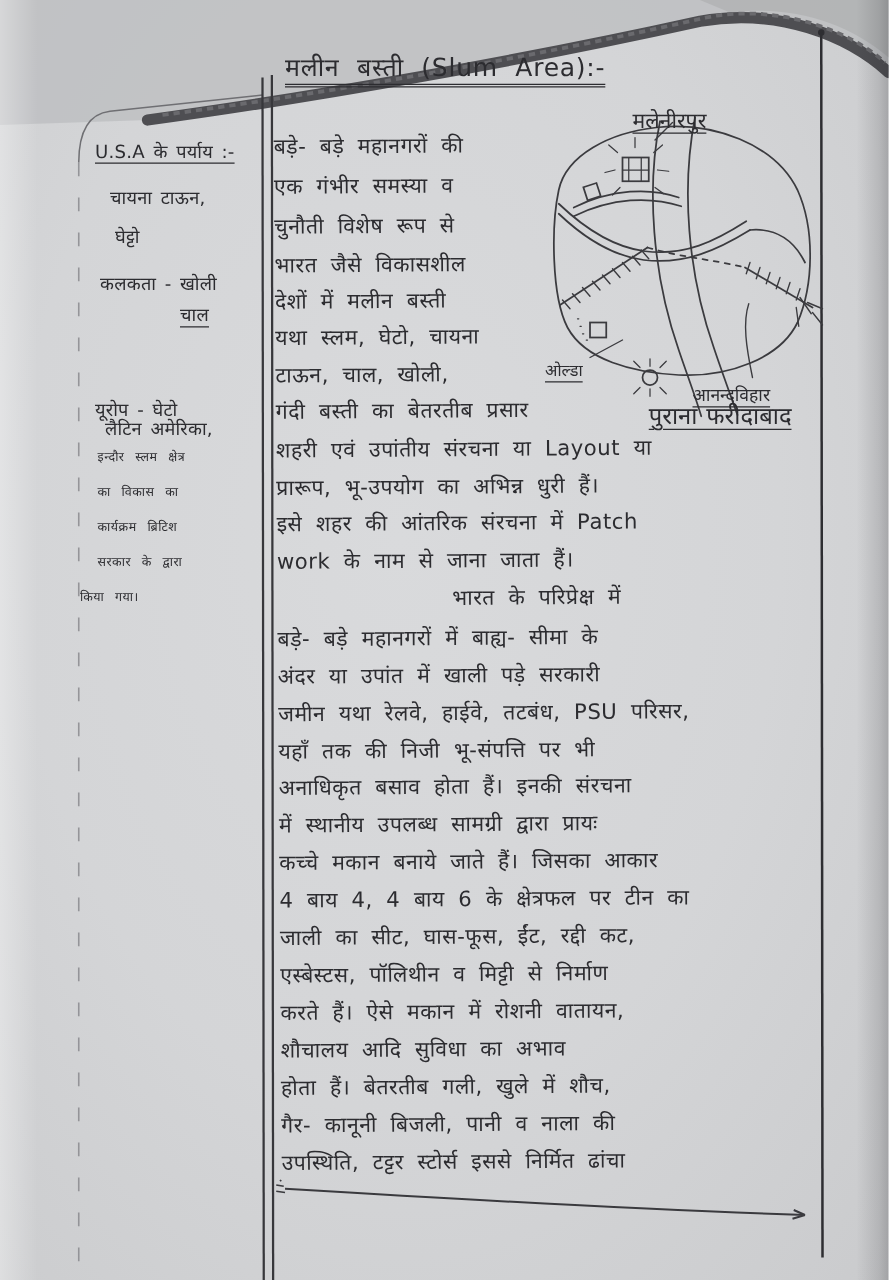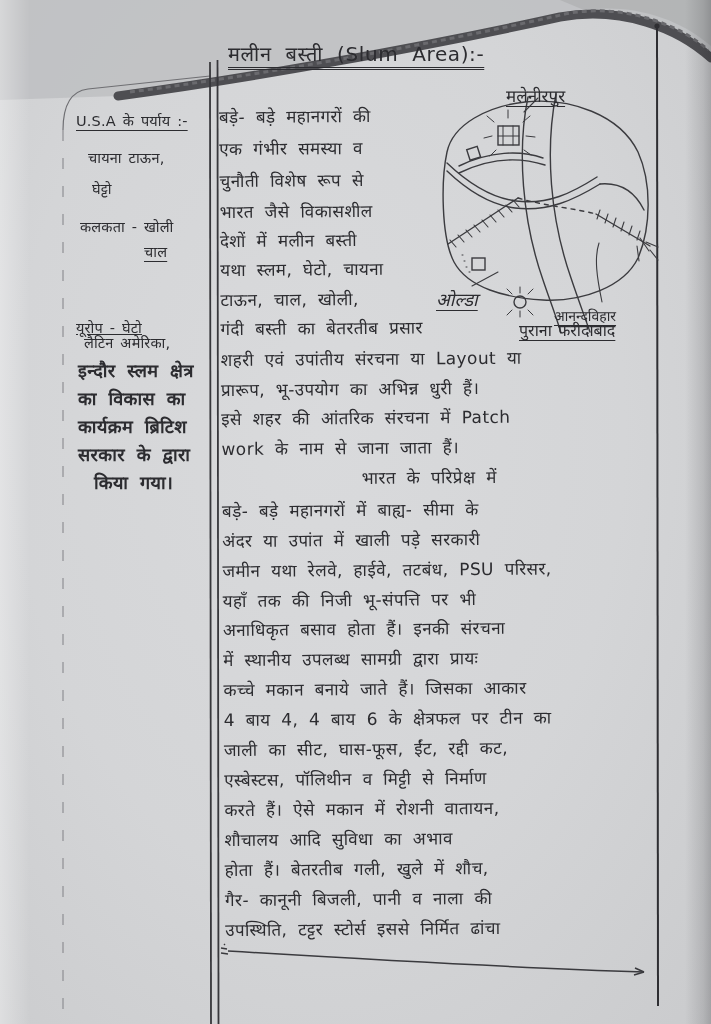--- a/index.html
+++ b/index.html
@@ -22,21 +22,21 @@
     position:absolute;
     white-space:nowrap;
     font-size:17px;
     letter-spacing:.4px;
     word-spacing:5px;
     color:var(--ink);
   }
   .main-lines{position:absolute;top:0;left:0;width:711px;height:1024px;transform:rotate(-.45deg);}
   .margin-lines{position:absolute;top:0;left:0;width:663px;height:1024px;}
   .m{font-size:14.5px;letter-spacing:.2px;word-spacing:2px;}
-  .small{font-size:18px;font-weight:bold;}
+  .small{font-size:10px;}
   .title{
     font-size:20px;
     letter-spacing:.6px;
     word-spacing:7px;
     text-decoration:underline;
     text-decoration-style:double;
     text-decoration-thickness:1px;
     text-underline-offset:6px;
   }
   .ul{text-decoration:underline;text-underline-offset:4px;text-decoration-thickness:1px;}
@@ -119,27 +119,27 @@
 
   <div class="hline title" style="top:40px;left:228px;">मलीन बस्ती (Slum Area):-</div>
 
   <div class="margin-lines">
     <div class="hline m ul" style="top:110px;left:76px;">U.S.A के पर्याय :-</div>
     <div class="hline m" style="top:147px;left:88px;">चायना टाऊन,</div>
     <div class="hline m" style="top:178px;left:92px;font-family:Liberation Mono, monospace;">घेट्टो</div>
     <div class="hline m" style="top:216px;left:80px;">कलकता - खोली</div>
     <div class="hline m ul" style="top:241px;left:112px;margin-left:32px;">चाल</div>
     <div class="hline m" style="top:287px;left:84px;margin-top:45px;">लैटिन अमेरिका,</div>
-    <div class="hline m" style="top:317px;left:76px;text-decoration:underline;">यूरोप - घेटो</div>
+    <div class="hline m" style="top:317px;left:76px;">यूरोप - घेटो</div>
 
     <div class="hline small" style="top:358px;left:78px;">इन्दौर स्लम क्षेत्र</div>
     <div class="hline small" style="top:386px;left:78px;">का विकास का</div>
     <div class="hline small" style="top:414px;left:78px;">कार्यक्रम ब्रिटिश</div>
     <div class="hline small" style="top:442px;left:78px;">सरकार के द्वारा</div>
-    <div class="hline small" style="top:470px;left:94px;">किया गया।</div>
+    <div class="hline small" style="top:470px;left:64px;">किया गया।</div>
   </div>
 
   <div class="main-lines">
     <div class="hline" style="top:104px;left:222px;">बड़े- बड़े महानगरों की</div>
     <div class="hline" style="top:136px;left:222px;">एक गंभीर समस्या व</div>
     <div class="hline" style="top:168px;left:222px;">चुनौती विशेष रूप से</div>
     <div class="hline" style="top:199px;left:222px;">भारत जैसे विकासशील</div>
     <div class="hline" style="top:228px;left:222px;">देशों में मलीन बस्ती</div>
     <div class="hline" style="top:257px;left:222px;">यथा स्लम, घेटो, चायना</div>
     <div class="hline" style="top:287px;left:222px;">टाऊन, चाल, खोली,</div>
@@ -161,18 +161,18 @@
     <div class="hline" style="top:767px;left:222px;">एस्बेस्टस, पॉलिथीन व मिट्टी से निर्माण</div>
     <div class="hline" style="top:797px;left:222px;">करते हैं। ऐसे मकान में रोशनी वातायन,</div>
     <div class="hline" style="top:827px;left:222px;">शौचालय आदि सुविधा का अभाव</div>
     <div class="hline" style="top:857px;left:222px;">होता हैं। बेतरतीब गली, खुले में शौच,</div>
     <div class="hline" style="top:887px;left:222px;">गैर- कानूनी बिजली, पानी व नाला की</div>
     <div class="hline" style="top:917px;left:222px;">उपस्थिति, टट्टर स्टोर्स इससे निर्मित ढांचा</div>
   </div>
 
   <div class="hline maplabel ul" style="top:84px;left:506px;">मलेनीरपुर</div>
   <div class="hline maplabel ul" style="top:306px;left:554px;font-size:14px;">आनन्दविहार</div>
-  <div class="hline maplabel ul" style="top:287px;left:436px;font-size:18px;font-style:italic;">ओल्डा</div>
-  <div class="hline maplabel ul" style="top:319px;left:519px;font-size:16px;">पुराना फरीदाबाद</div>
+  <div class="hline maplabel ul" style="top:287px;left:436px;font-size:13px;">ओल्डा</div>
+  <div class="hline maplabel ul" style="top:319px;left:519px;font-size:19px;">पुराना फरीदाबाद</div>
 
   <div class="edge-right"></div>
   <div class="edge-left"></div>
 </div>
 
 </body></html>

